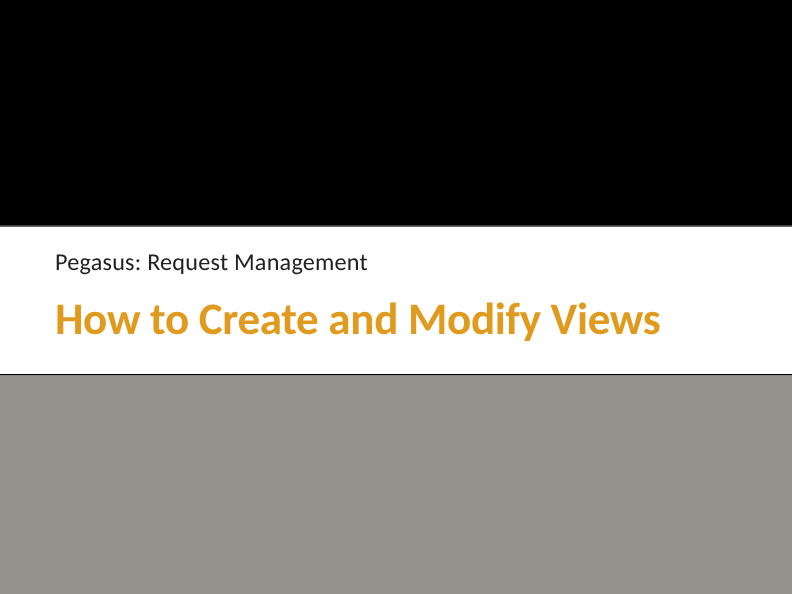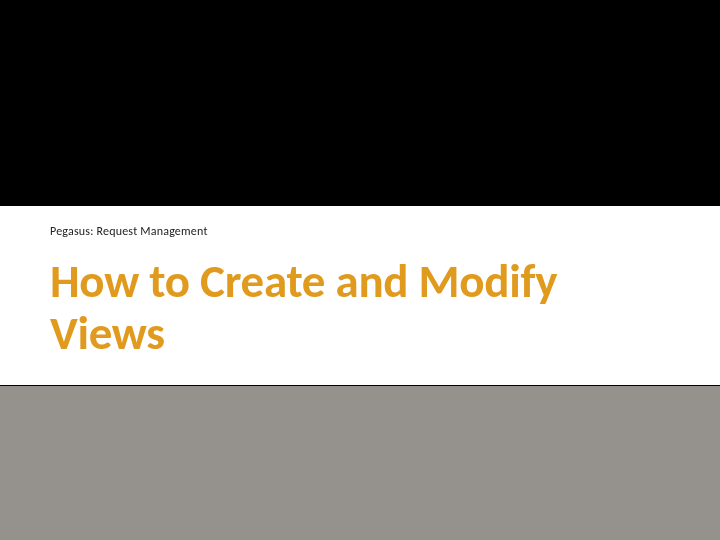--- a/index.html
+++ b/index.html
@@ -26,28 +26,28 @@
       flex-shrink: 0;
     }
     .content-band {
       background: #ffffff;
       border-top: 1.5px solid #000000;
       border-bottom: 1.5px solid #000000;
       padding: 18px 50px 26px 50px;
       flex-shrink: 0;
     }
     .subtitle {
-      font-size: 12px;
+      font-size: 22px;
       font-weight: 400;
       color: #222222;
       letter-spacing: 0.2px;
       margin-bottom: 18px;
     }
     .title {
-      font-size: 47px;
+      font-size: 41px;
       font-weight: 700;
       color: #e09a1e;
       letter-spacing: -0.3px;
       line-height: 1.1;
     }
     .bottom-gray {
       background: #95918c;
       flex: 1;
     }
   </style>

